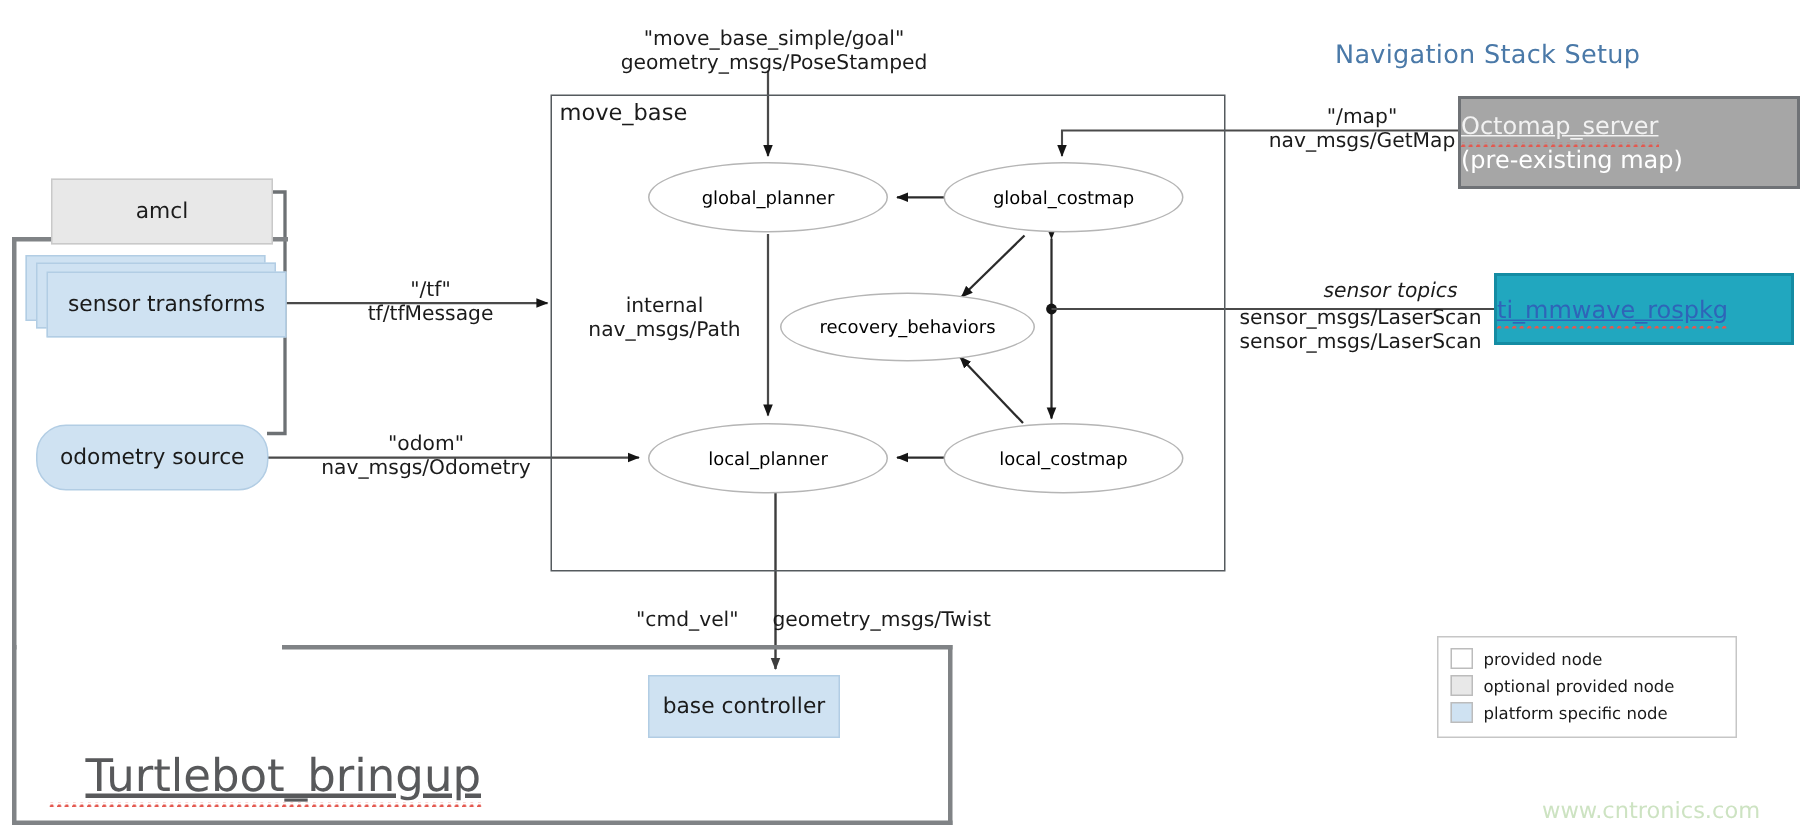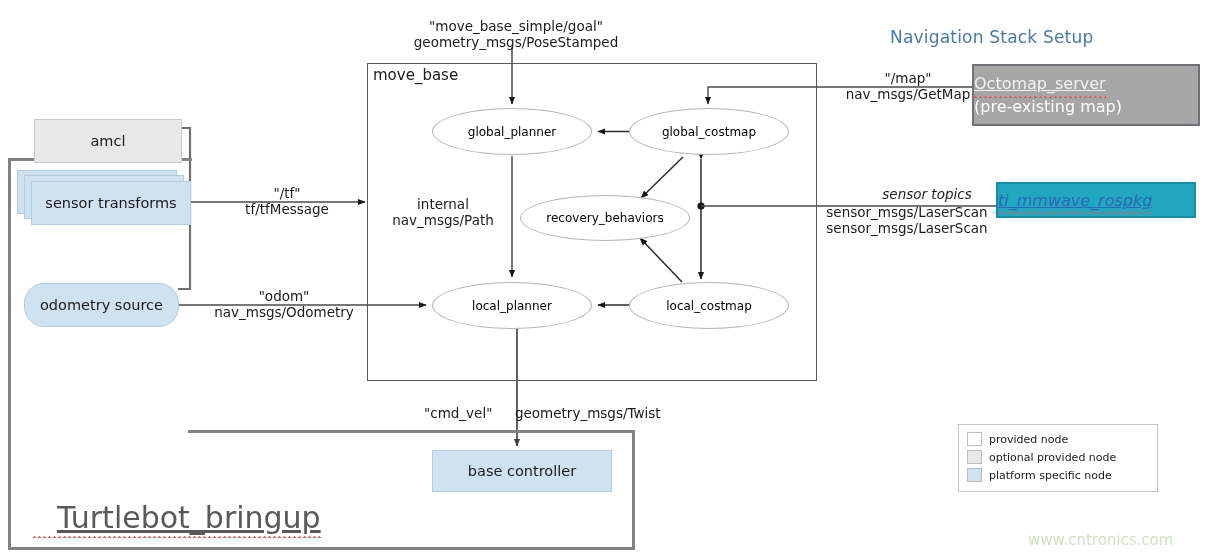--- a/index.html
+++ b/index.html
@@ -135,21 +135,21 @@
     <div class="sheet" style="left:7px;top:5px;width:160px;height:44px;"></div>
     <div class="sheet" style="left:14px;top:11px;width:160px;height:44px;display:flex;align-items:center;justify-content:center;font-size:14.5px;color:#1b1b1b;">
       <span>sensor transforms</span>
     </div>
   </div>
 
   <div class="node box box-blue" style="left:24px;top:283px;width:155px;height:44px;border-radius:20px;">
     <span>odometry source</span>
   </div>
 
-  <div class="node box box-blue" style="left:432px;top:450px;width:180px;height:42px;">
+  <div class="node box box-blue" style="left:432px;top:450px;width:128px;height:42px;">
     <span>base controller</span>
   </div>
 
   <div class="ellipse" style="left:432px;top:108px;width:160px;height:47px;">
     <span>global_planner</span>
   </div>
 
   <div class="ellipse" style="left:629px;top:108px;width:160px;height:47px;">
     <span>global_costmap</span>
   </div>
@@ -166,21 +166,21 @@
     <span>local_costmap</span>
   </div>
 
   <div class="ext ext-octomap" style="left:972px;top:64px;width:228px;height:62px;">
     <span class="spell">
       <span class="octo-link">Octomap_server</span>
     </span>
     <span>(pre-existing  map)</span>
   </div>
 
-  <div class="ext ext-mmwave" style="left:996px;top:182px;width:200px;height:36px;font-style:italic;">
+  <div class="ext ext-mmwave" style="left:996px;top:182px;width:200px;height:48px;">
     <span class="spell">
       <span class="link-txt">ti_mmwave_rospkg</span>
     </span>
   </div>
 
   <div class="headline" style="left:890px;top:27px;">Navigation Stack Setup</div>
 
   <div class="lbl c" style="left:516px;top:18px;">
     <div>"move_base_simple/goal"</div>
     <div>geometry_msgs/PoseStamped</div>

